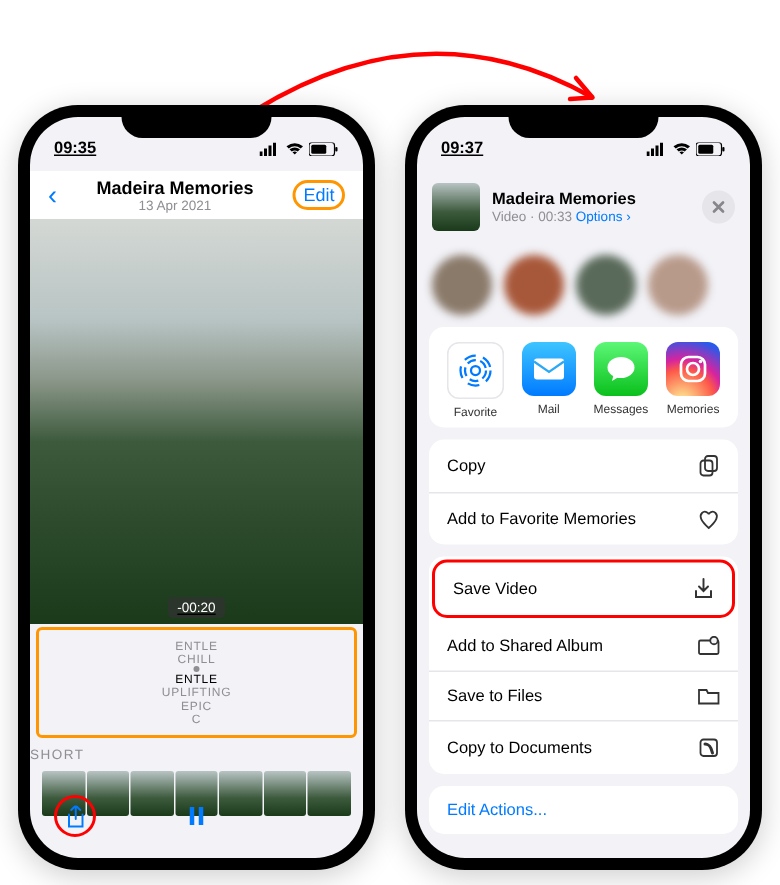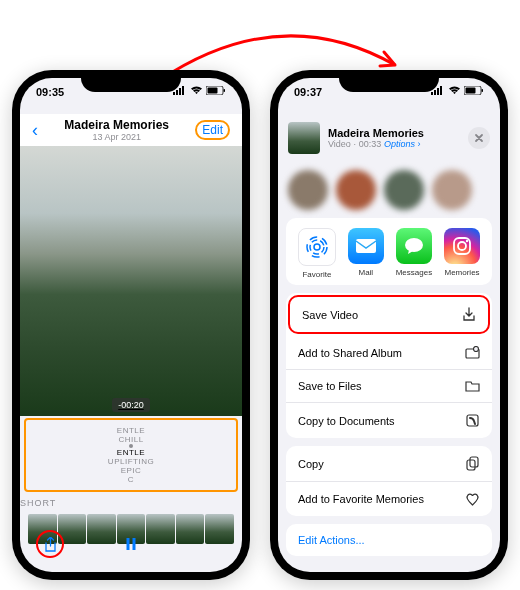--- a/index.html
+++ b/index.html
@@ -52,25 +52,26 @@
     transform: translateX(-50%);
     width: 100px;
     height: 22px;
     background: #000;
     border-radius: 0 0 14px 14px;
     z-index: 100;
   }
   .status-bar {
     display: flex;
     justify-content: space-between;
-    align-items: flex-start;
+    align-items: center;
     padding: 8px 16px 2px;
     font-size: 11px;
     font-weight: 600;
     height: 26px;
+    text-decoration: underline;
   }
   .status-right {
     display: flex;
     gap: 3px;
     align-items: center;
   }
   .nav-bar {
     display: flex;
     justify-content: space-between;
     align-items: center;
@@ -182,21 +183,21 @@
   }
   .share-thumb {
     width: 32px;
     height: 32px;
     background: linear-gradient(to bottom, #b8c4c4 0%, #3d5a3d 60%, #1a3a1a 100%);
     border-radius: 4px;
   }
   .share-title-block { flex: 1; }
   .share-title { font-size: 11px; font-weight: 600; }
   .share-sub { font-size: 9px; color: #8e8e93; }
-  .share-sub .options { color: #007aff; font-style: italic; }
+  .share-sub .options { color: #007aff; }
   .close-btn {
     width: 22px;
     height: 22px;
     background: #e5e5ea;
     border-radius: 50%;
     display: flex;
     align-items: center;
     justify-content: center;
     color: #8e8e93;
     font-size: 12px;
@@ -427,20 +428,35 @@
           <svg width="22" height="22">
                 <rect x="3" y="3" width="16" height="16" rx="5" fill="none" stroke="#fff" stroke-width="1.8"></rect>
                 <circle cx="11" cy="11" r="4" fill="none" stroke="#fff" stroke-width="1.8"></circle>
                 <circle cx="16" cy="6" r="1.2" fill="#fff"></circle>
               </svg>
         </div>
         <span>Memories</span>
       </div>
     </div>
     <div class="action-list">
+      <div class="action-row">
+        <span>Copy</span>
+        <svg width="15" height="15" class="action-icon">
+              <rect x="2" y="4" width="8" height="10" rx="2" fill="none" stroke="#333" stroke-width="1.2"></rect>
+              <rect x="5" y="1" width="8" height="10" rx="2" fill="none" stroke="#333" stroke-width="1.2"></rect>
+            </svg>
+      </div>
+      <div class="action-row">
+        <span>Add to Favorite Memories</span>
+        <svg width="15" height="14" class="action-icon">
+              <path d="M7.5 13 C2 8 1 5 3 3 C5 1 7.5 3 7.5 4 C7.5 3 10 1 12 3 C14 5 13 8 7.5 13 Z" fill="none" stroke="#333" stroke-width="1.2"></path>
+            </svg>
+      </div>
+    </div>
+    <div class="action-list">
       <div class="action-row highlighted">
         <span>Save Video</span>
         <svg width="14" height="15" class="action-icon">
               <path d="M7 1 L7 9 M4 6 L7 9 L10 6 M2 9 L2 13 L12 13 L12 9" stroke="#333" stroke-width="1.3" fill="none" stroke-linecap="round"></path>
             </svg>
       </div>
       <div class="action-row">
         <span>Add to Shared Album</span>
         <svg width="15" height="13" class="action-icon">
               <rect x="1" y="3" width="13" height="9" rx="1" fill="none" stroke="#333" stroke-width="1.2"></rect>
@@ -454,32 +470,17 @@
             </svg>
       </div>
       <div class="action-row">
         <span>Copy to Documents</span>
         <svg width="15" height="15" class="action-icon">
               <rect x="2" y="2" width="11" height="11" rx="2" fill="#fff" stroke="#333" stroke-width="1.2"></rect>
               <path d="M5 5 C5 5 8 5 9 8 C10 11 10 11 10 11" fill="none" stroke="#333" stroke-width="2" stroke-linecap="round"></path>
             </svg>
       </div>
     </div>
-    <div class="action-list">
-      <div class="action-row">
-        <span>Copy</span>
-        <svg width="15" height="15" class="action-icon">
-              <rect x="2" y="4" width="8" height="10" rx="2" fill="none" stroke="#333" stroke-width="1.2"></rect>
-              <rect x="5" y="1" width="8" height="10" rx="2" fill="none" stroke="#333" stroke-width="1.2"></rect>
-            </svg>
-      </div>
-      <div class="action-row">
-        <span>Add to Favorite Memories</span>
-        <svg width="15" height="14" class="action-icon">
-              <path d="M7.5 13 C2 8 1 5 3 3 C5 1 7.5 3 7.5 4 C7.5 3 10 1 12 3 C14 5 13 8 7.5 13 Z" fill="none" stroke="#333" stroke-width="1.2"></path>
-            </svg>
-      </div>
-    </div>
     <div class="edit-actions">Edit Actions...</div>
   </div>
 </div>
 
 </div>
 
 </body></html>

